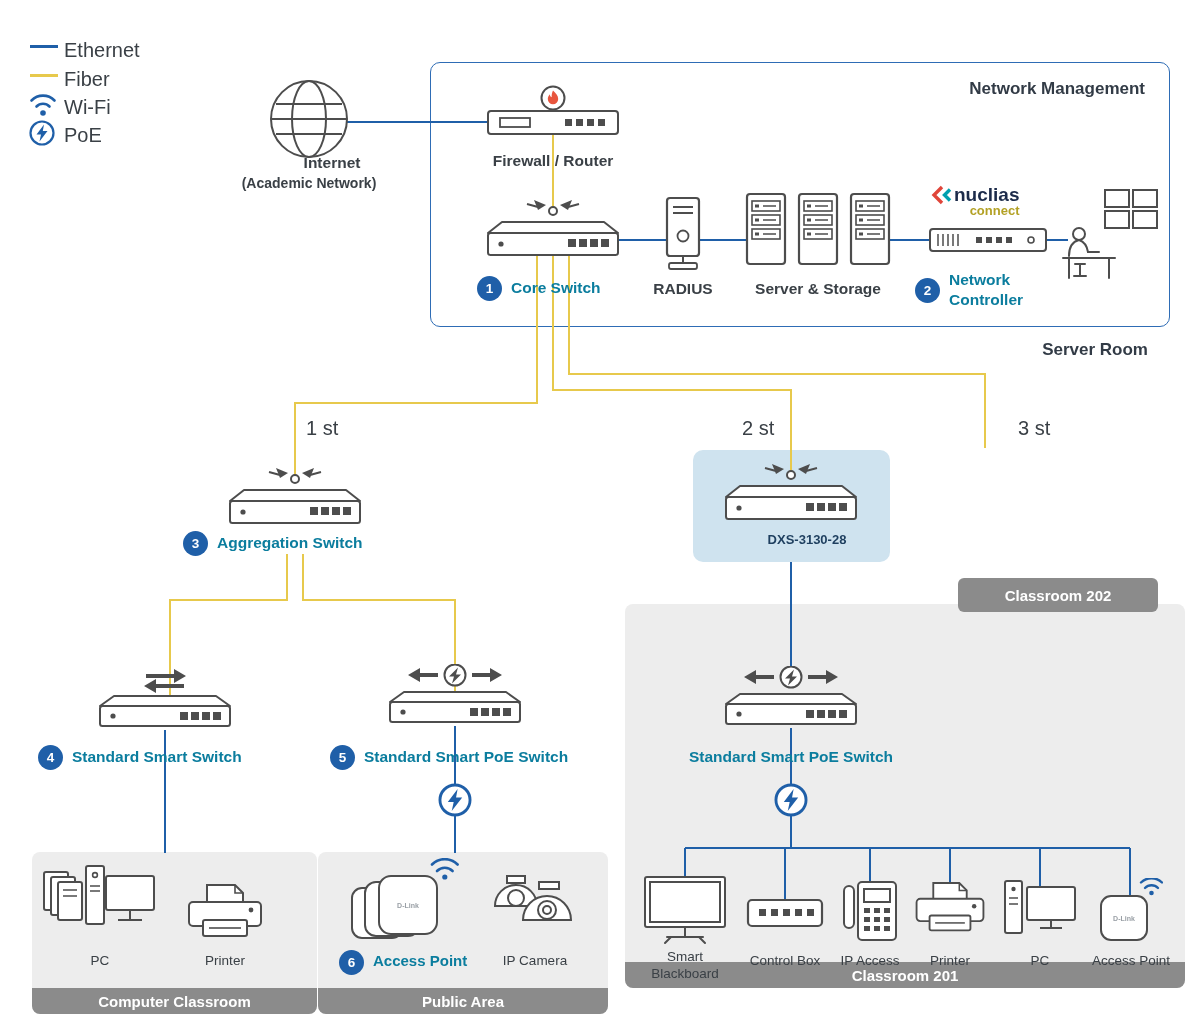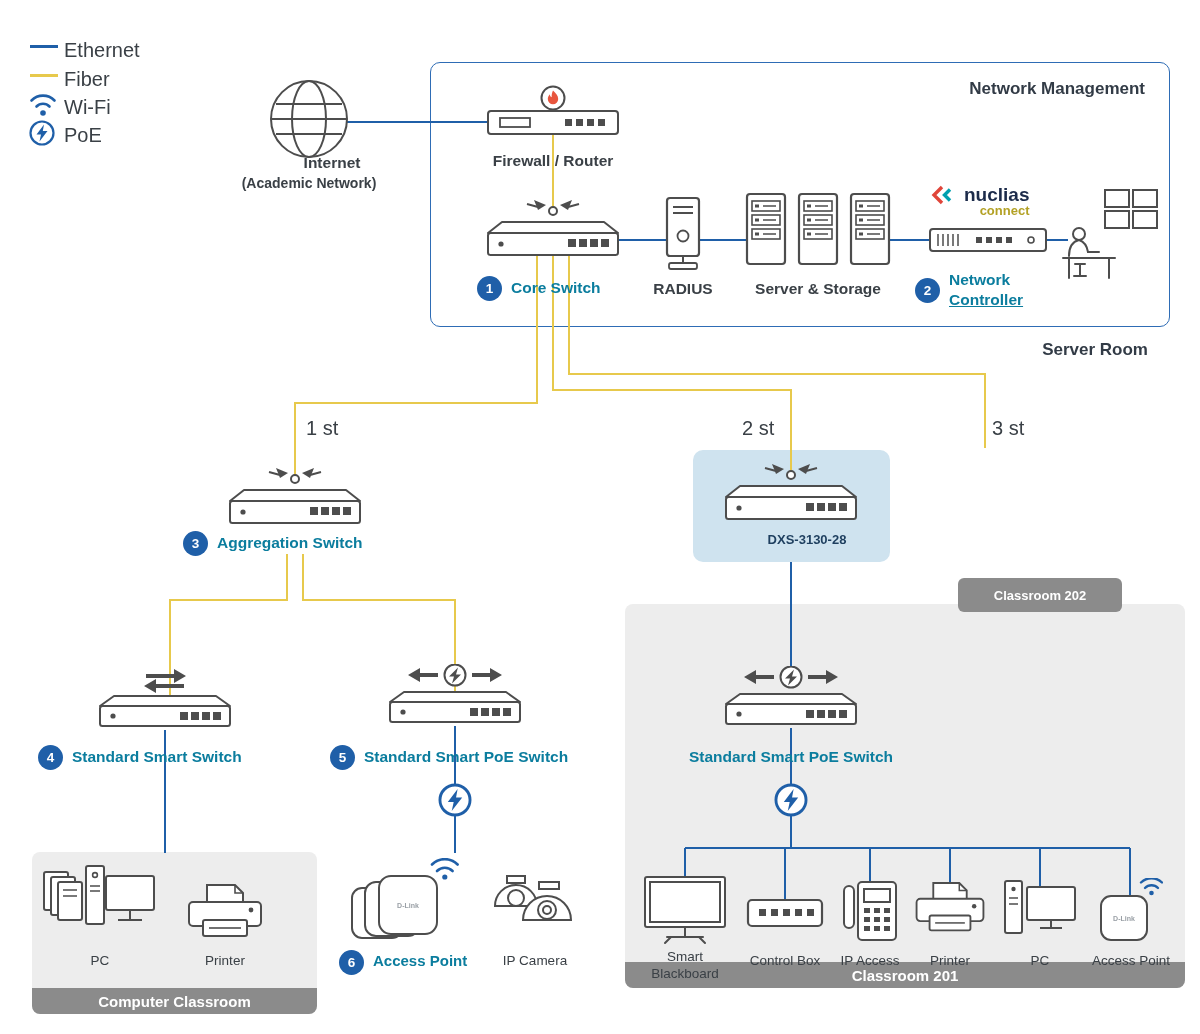--- a/index.html
+++ b/index.html
@@ -15,34 +15,37 @@
   .b { font-weight:bold; }
   .ctr { transform:translateX(-50%); text-align:center; }
   .teal { position:absolute; z-index:3; color:#0b7d9e; font-weight:bold; font-size:15.5px; white-space:nowrap; }
   .navy { position:absolute; z-index:3; color:#1e3f5f; font-weight:bold; font-size:13px; white-space:nowrap;margin-left:16px; }
   .small { position:absolute; z-index:3; font-size:13.5px; color:#3a4046; white-space:nowrap; }
   .num { position:absolute; z-index:3; width:25px; height:25px; border-radius:50%;
          background:#1f5fa8; color:#fff; font-weight:bold; font-size:13.5px;
          display:flex; align-items:center; justify-content:center; }
   .nmbox { position:absolute; left:430px; top:62px; width:740px; height:265px;
            border:1.6px solid #2e6cb5; border-radius:10px; background:#fff; z-index:0; }
-  .badge202 { position:absolute; left:958px; top:578px; width:164px; height:34px;
-              background:#8b8b8b; border-radius:6px; color:#fff; font-weight:bold; font-size:13px;
+  .badge202 { position:absolute; left:958px; top:578px; width:200px; height:34px;
+              background:#8b8b8b; border-radius:6px; color:#fff; font-weight:bold; font-size:15px;
               display:flex; align-items:center; justify-content:center; z-index:3; }
   .dxsbox { position:absolute; left:693px; top:450px; width:197px; height:112px;
             background:#cfe3ef; border-radius:10px; z-index:0; }
   .swatch { position:absolute; width:28px; height:3px; z-index:3; }
 </style>
 </head>
 <body>
 
 <div class="canvas">
 
   <div class="panel" style="left:32px; top:852px; width:285px; height:162px;">
     <div class="bar">Computer Classroom</div>
+  </div>
+  <div class="panel" style="left:318px; top:852px; width:290px; height:162px;">
+    <div class="bar">Public Area</div>
   </div>
   <div class="panel" style="left:625px; top:604px; width:560px; height:384px;">
     <div class="bar">Classroom 201</div>
   </div>
   <div class="dxsbox"></div>
   <div class="nmbox">
     <div class="lbl b" style="position:absolute; right:24px; top:16px; font-size:17px; color:#323b46;">Network Management</div>
   </div>
 
   <svg class="abs" style="left:0; top:0; z-index:1; pointer-events:none;" width="1200" height="1034" viewBox="0 0 1200 1034">
@@ -189,21 +192,21 @@
             <rect x="12" y="12.5" width="4" height="3"></rect>
             <rect x="12" y="26.5" width="4" height="3"></rect>
             <rect x="12" y="40.5" width="4" height="3"></rect>
           </g>
       </g>
     </g>
   </svg>
   <div class="lbl b ctr" style="left:818px; top:280px; font-size:15.5px;">Server &amp; Storage</div>
 
   <div class="dev" style="left:930px; top:184px;">
-    <div style="display:flex; align-items:center; gap:12px;">
+    <div style="display:flex; align-items:center; gap:2px;">
       <svg width="22" height="20" viewBox="0 0 22 20">
         <path d="M12 2 L4 10 L12 18" fill="none" stroke="#e0453a" stroke-width="3.4"></path>
         <path d="M20 4.5 L14.5 10 L20 15.5" fill="none" stroke="#00a0af" stroke-width="3.4"></path>
       </svg>
       <span style="font-weight:bold; font-size:19px; color:#1c2b4a;">nuclias</span>
     </div>
     <div style="text-align:right; font-size:13px; color:#b3a125; font-weight:bold; margin-top:-3px;">connect</div>
   </div>
   <svg class="dev" style="left:928px; top:224px;" width="120" height="32" viewBox="0 0 120 32">
     <rect x="2" y="5" width="116" height="22" rx="3" fill="#fff" stroke="#4d4d4d" stroke-width="2"></rect>
@@ -211,21 +214,21 @@
     <g fill="#4d4d4d">
       <rect x="48" y="13" width="6" height="6"></rect>
         <rect x="58" y="13" width="6" height="6"></rect>
       <rect x="68" y="13" width="6" height="6"></rect>
         <rect x="78" y="13" width="6" height="6"></rect>
     </g>
     <circle cx="103" cy="16" r="3" fill="none" stroke="#4d4d4d" stroke-width="1.6"></circle>
   </svg>
   <div class="num" style="left:915px; top:278px;">2</div>
   <div class="teal" style="left:949px; top:271px;">Network</div>
-  <div class="teal" style="left:949px; top:291px;text-decoration:underline;">Controller</div>
+  <div class="teal" style="left:949px; top:291px;">Controller</div>
 
   <svg class="dev" style="left:1055px; top:188px;" width="105" height="95" viewBox="0 0 105 95">
     <g fill="#fff" stroke="#4d4d4d" stroke-width="2">
       <rect x="50" y="2" width="24" height="17"></rect>
         <rect x="78" y="2" width="24" height="17"></rect>
       <rect x="50" y="23" width="24" height="17"></rect>
         <rect x="78" y="23" width="24" height="17"></rect>
     </g>
     <g fill="none" stroke="#4d4d4d" stroke-width="2" stroke-linecap="round">
       <circle cx="24" cy="46" r="6"></circle>
@@ -234,21 +237,21 @@
       <path d="M33 64 L44 64"></path>
       <path d="M8 70 H60"></path>
       <path d="M14 70 V90 M54 70 V90"></path>
       <path d="M20 76 H30 M25 76 V88 M19 88 H31"></path>
     </g>
   </svg>
   <div class="lbl b" style="right:52px; top:340px; font-size:17px; color:#323b46;">Server Room</div>
 
   <div class="lbl" style="left:306px; top:417px;">1 st</div>
   <div class="lbl" style="left:742px; top:417px;">2 st</div>
-  <div class="lbl" style="left:992px; top:417px;">3 st</div>
+  <div class="lbl" style="left:1018px; top:417px;">3 st</div>
 
   <svg class="dev" style="left:220px; top:466px;" width="150" height="62" viewBox="0 0 150 62">
     <path d="M49 6 L60 9 M101 6 L90 9" stroke="#4d4d4d" stroke-width="2" fill="none"></path>
     <g fill="#4d4d4d">
         <polygon points="56,2 68,7 60,12"></polygon>
         <polygon points="94,2 82,7 90,12"></polygon>
       </g>
     <circle cx="75" cy="13" r="4" fill="#fff" stroke="#4d4d4d" stroke-width="2"></circle>
     <polygon points="24,24 126,24 140,35 10,35" fill="#fff" stroke="#4d4d4d" stroke-width="2" stroke-linejoin="round"></polygon>
     <rect x="10" y="35" width="130" height="22" rx="2.5" fill="#fff" stroke="#4d4d4d" stroke-width="2"></rect>

